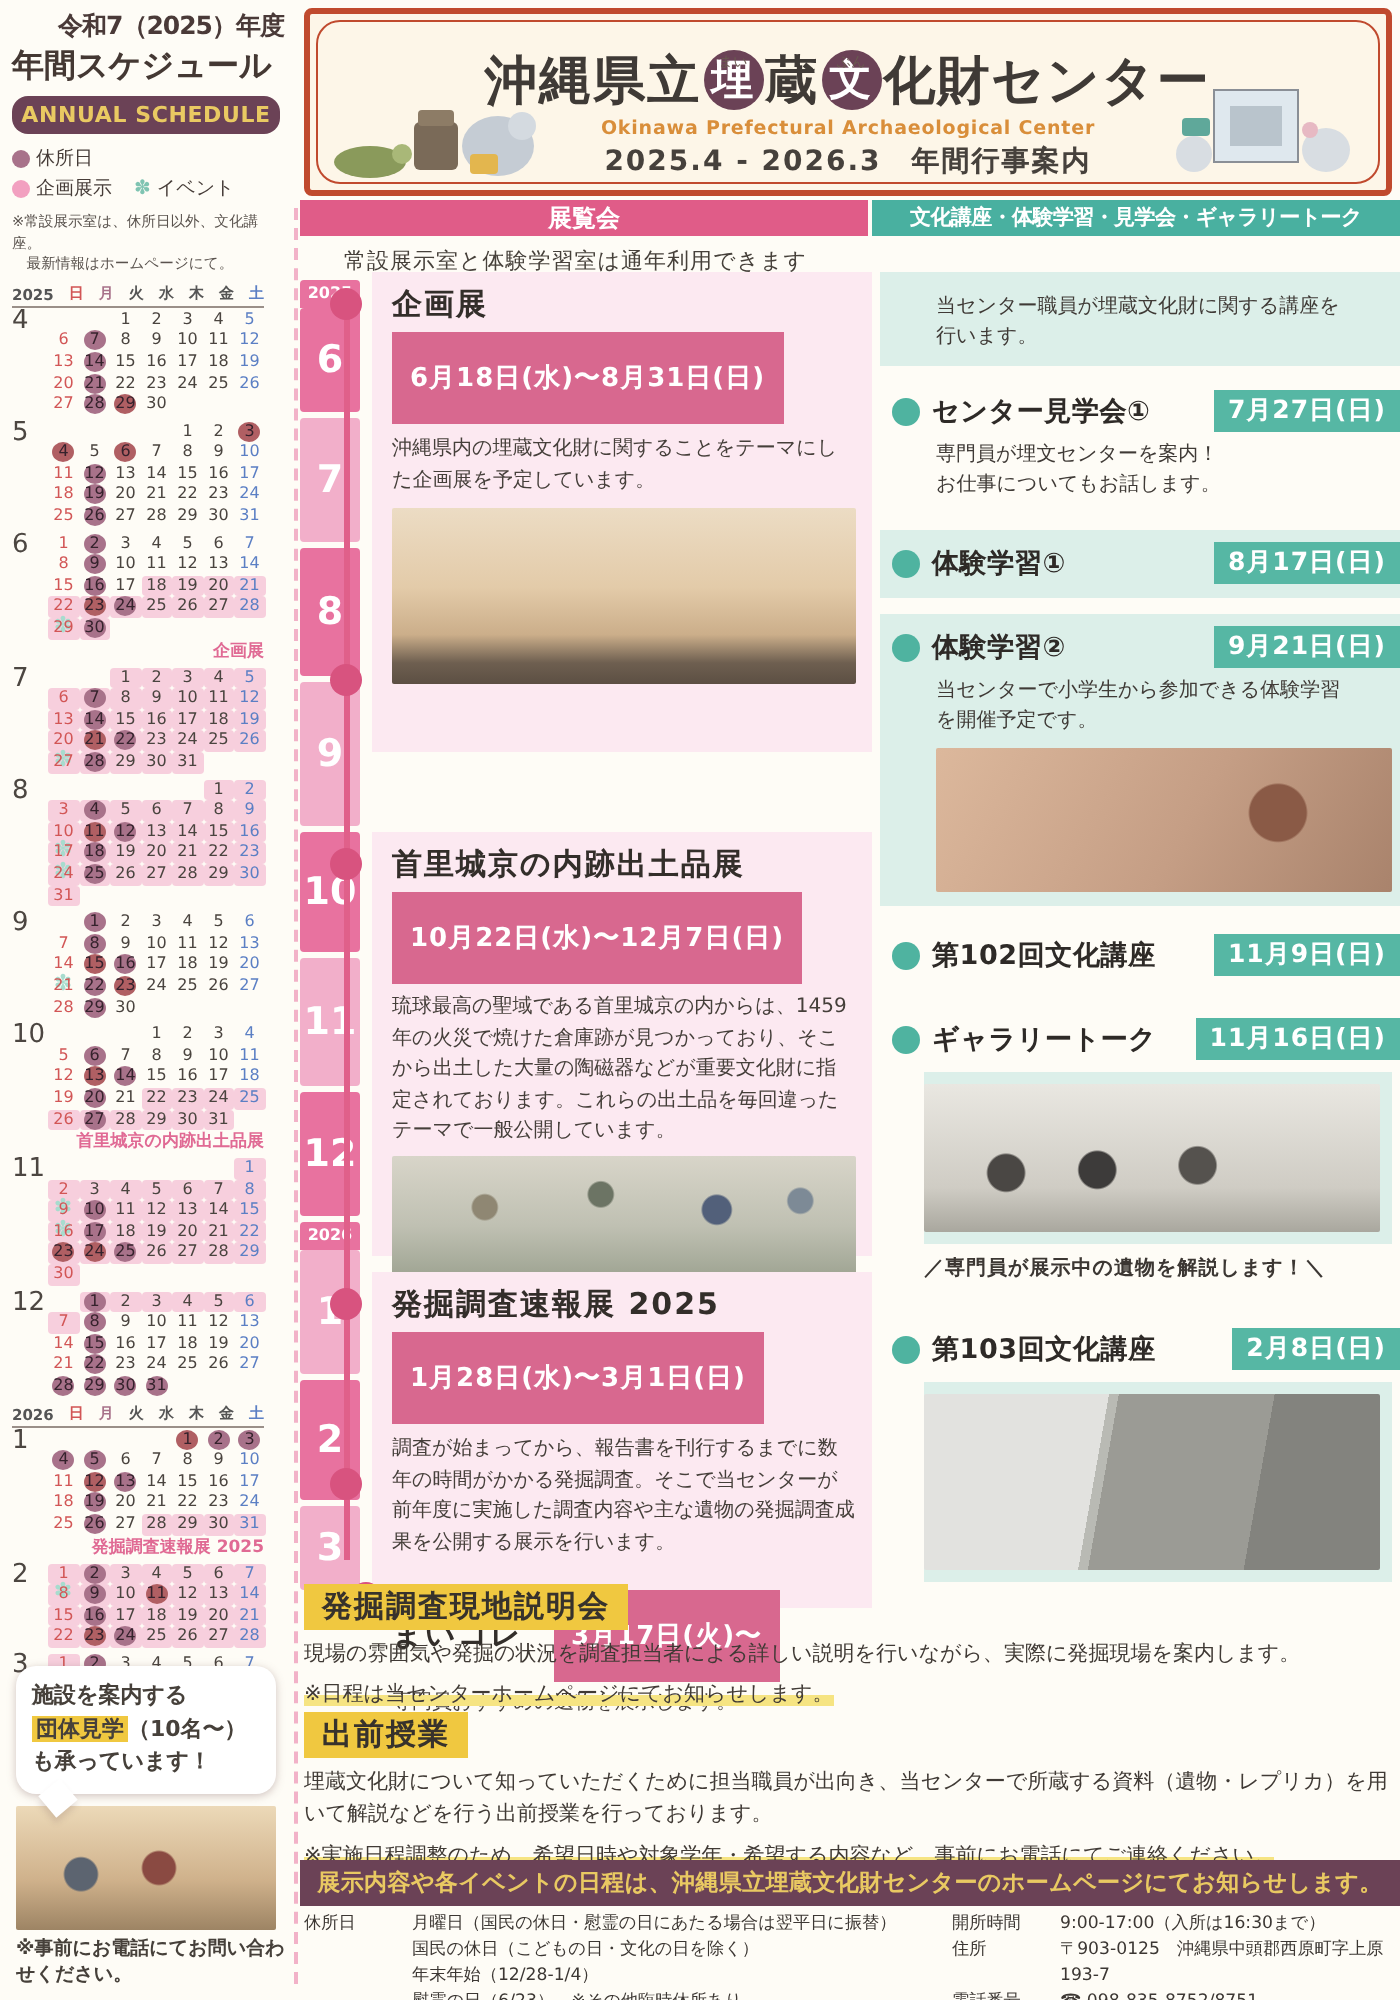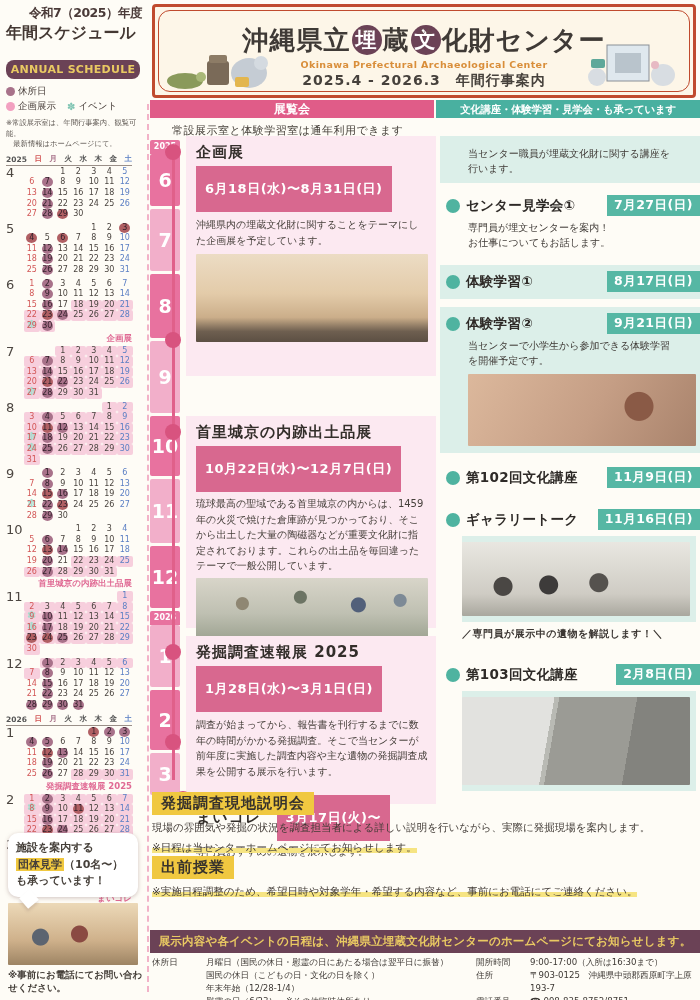--- a/index.html
+++ b/index.html
@@ -11,21 +11,21 @@
   *{margin:0;padding:0;box-sizing:border-box;}
   html,body{width:700px;height:1000px;}
   body{font-family:"DejaVu Sans",sans-serif;background:#fefcf6;color:var(--ink);
        position:relative;overflow:hidden;}
   .abs{position:absolute;}
 
   
   #sidebar{left:0;top:0;width:146px;height:1000px;padding:5px 4px 0 6px;}
   .sb-year{font-size:12.5px;font-weight:bold;color:#4a3a38;letter-spacing:-.5px;text-align:right;}
   .sb-title{font-size:16px;font-weight:bold;color:#443833;margin-top:1px;}
-  .sb-badge{display:block;width:134px;margin-top:16px;background:var(--plum);color:var(--gold);
+  .sb-badge{display:block;width:134px;margin-top:4px;background:var(--plum);color:var(--gold);
     font-size:11px;font-weight:bold;text-align:center;border-radius:8px;padding:3px 0;letter-spacing:.3px;}
   .legend{margin-top:6px;font-size:9.5px;color:#463c38;}
   .legend-row{display:flex;align-items:center;gap:3px;margin-top:2px;}
   .dot-c{width:9px;height:9px;border-radius:50%;display:inline-block;}
   .dot-closed{background:var(--mauve);}
   .dot-exh{background:#f2a0c0;}
   .flower-ic{color:#7fc4b2;font-size:10px;line-height:9px;}
   .sb-notes{margin-top:5px;font-size:7.3px;color:#5a534e;line-height:1.45;}
   #mini-cals{margin-top:4px;width:132px;}
   .cal-head{display:flex;justify-content:space-between;align-items:flex-end;width:126px;
@@ -166,21 +166,21 @@
       <span>休所日</span>
     </div>
     <div class="legend-row">
       <span class="dot-c dot-exh"></span>
       <span>企画展示</span>
       <span class="flower-ic" style="margin-left:8px">✽</span>
       <span>イベント</span>
     </div>
   </div>
   <div class="sb-notes">
-    <div>※常設展示室は、年間行事案内、観覧可能。</div>
+    <div>※常設展示室は、休所日以外、文化講座。</div>
     <div>　最新情報はホームページにて。</div>
   </div>
   <div id="mini-cals">
       <div class="cal-head">
         <span class="cal-year">2025</span>
         <span class="cal-wd sun">日</span>
         <span class="cal-wd mon">月</span>
         <span class="cal-wd ">火</span>
         <span class="cal-wd ">水</span>
         <span class="cal-wd ">木</span>
@@ -688,21 +688,21 @@
       <rect x="30" y="14" width="26" height="20" fill="#b9c4cc"></rect>
       <ellipse cx="78" cy="36" rx="12" ry="11" fill="#d8dde2"></ellipse>
         <circle cx="70" cy="26" r="4" fill="#e7b9c3"></circle>
       <ellipse cx="12" cy="38" rx="9" ry="9" fill="#d8dde2"></ellipse>
         <rect x="6" y="20" width="14" height="9" rx="2" fill="#5fa89a"></rect>
     </svg>
   </div>
 </div>
 
 <div id="bar-exh" class="abs">展覧会</div>
-<div id="bar-ev" class="abs">文化講座・体験学習・見学会・も承っています</div>
+<div id="bar-ev" class="abs">文化講座・体験学習・見学会・ギャラリートーク</div>
 <div id="exh-note" class="abs">常設展示室と体験学習室は通年利用できます</div>
 
 <div id="tl-strip" class="abs">
     <div class="tl-year">2025</div>
     <div class="tl-month tl-m-6 dark">6</div>
     <div class="tl-month tl-m-7 light">7</div>
     <div class="tl-month tl-m-8 dark">8</div>
     <div class="tl-month tl-m-9 light">9</div>
     <div class="tl-month tl-m-10 dark">10</div>
     <div class="tl-month tl-m-11 light">11</div>
@@ -812,20 +812,21 @@
 </div>
 
 <div id="onsite" class="abs">
   <span class="yellow-title">発掘調査現地説明会</span>
   <div class="bottom-text">現場の雰囲気や発掘の状況を調査担当者による詳しい説明を行いながら、実際に発掘現場を案内します。</div>
   <div class="bottom-text"><span class="marked">※日程は当センターホームページにてお知らせします。</span></div>
 </div>
 
 <div id="delivery" class="abs">
   <span class="yellow-title">出前授業</span>
+  <div class="bottom-text">埋蔵文化財について知っていただくために担当職員が出向き、当センターで所蔵する資料（遺物・レプリカ）を用いて解説などを行う出前授業を行っております。</div>
   <div class="bottom-text"><span class="marked">※実施日程調整のため、希望日時や対象学年・希望する内容など、事前にお電話にてご連絡ください。</span></div>
 </div>
 
 <div id="notice-bar" class="abs">展示内容や各イベントの日程は、沖縄県立埋蔵文化財センターのホームページにてお知らせします。</div>
 
 <div id="footer" class="abs">
   <div class="ft-left" style="flex:0 0 310px">
     <div class="ft-row">
       <span class="ft-label">休所日</span>
       <div class="ft-lines">

